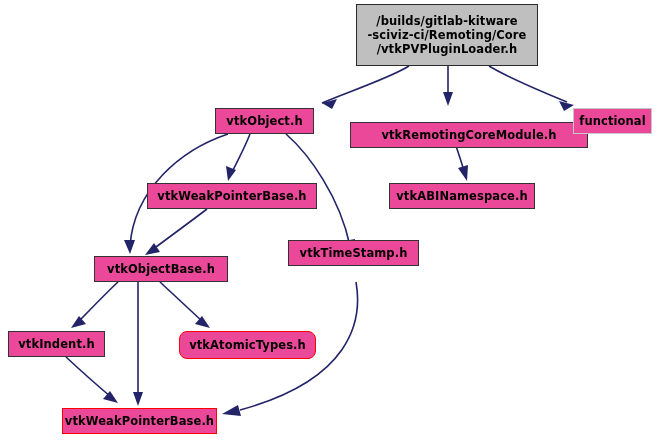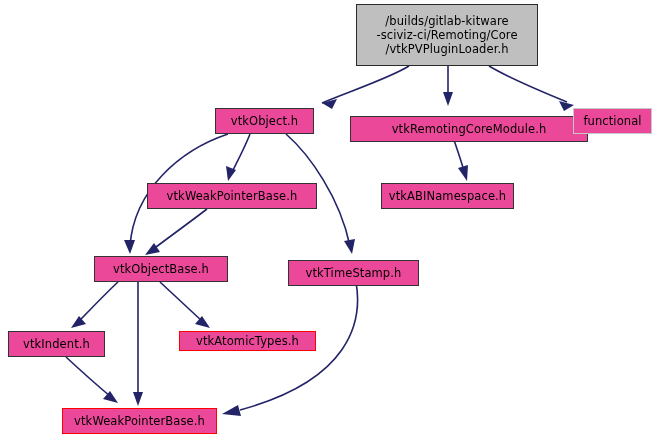--- a/index.html
+++ b/index.html
@@ -12,20 +12,21 @@
     width: 663px;
     height: 440px;
     overflow: hidden;
     font-family: "DejaVu Sans", "Liberation Sans", sans-serif;
   }
   #graph-canvas {
     position: relative;
     width: 663px;
     height: 440px;
     background: #ffffff;
+    font-weight: bold;
   }
   svg#edges-layer {
     position: absolute;
     top: 0;
     left: 0;
     width: 663px;
     height: 440px;
   }
   .edge-path {
     fill: none;
@@ -94,23 +95,23 @@
       <path class="edge-path" d="M 66,357 C 80,370 98,386 111,397"></path>
       <path class="edge-head" d="M 118,403 L 103,399 L 110,391 Z"></path>
       <path class="edge-path" d="M 356,282 C 363,322 350,380 240,410"></path>
       <path class="edge-head" d="M 222,414 L 238,405 L 241,416 Z"></path>
     </svg>
   <div id="nodes-layer">
       <div class="graph-node root" style="left: 356px; top: 4px; width: 182px; height: 62px;">/builds/gitlab-kitware
 -sciviz-ci/Remoting/Core
 /vtkPVPluginLoader.h</div>
       <div class="graph-node " style="left: 215px; top: 108px; width: 99px; height: 26px;">vtkObject.h</div>
-      <div class="graph-node " style="left: 350px; top: 116px; width: 238px; height: 26px;">vtkRemotingCoreModule.h</div>
+      <div class="graph-node " style="left: 350px; top: 122px; width: 238px; height: 26px;">vtkRemotingCoreModule.h</div>
       <div class="graph-node system" style="left: 573px; top: 108px; width: 79px; height: 26px;">functional</div>
       <div class="graph-node " style="left: 147px; top: 183px; width: 170px; height: 26px; text-align: right;">vtkWeakPointerBase.h</div>
-      <div class="graph-node " style="left: 381px; top: 183px; width: 133px; height: 26px;">vtkABINamespace.h</div>
+      <div class="graph-node " style="left: 389px; top: 183px; width: 146px; height: 26px;">vtkABINamespace.h</div>
       <div class="graph-node " style="left: 72px; top: 256px; width: 134px; height: 26px; margin-left: 22px;">vtkObjectBase.h</div>
-      <div class="graph-node " style="left: 288px; top: 260px; width: 131px; height: 26px; text-align: right;">vtkTimeStamp.h</div>
+      <div class="graph-node " style="left: 288px; top: 240px; width: 131px; height: 26px; text-align: right;">vtkTimeStamp.h</div>
       <div class="graph-node " style="left: 8px; top: 331px; width: 97px; height: 26px;">vtkIndent.h</div>
-      <div class="graph-node missing" style="left: 179px; top: 331px; width: 137px; height: 20px;">vtkAtomicTypes.h</div>
+      <div class="graph-node missing" style="left: 179px; top: 331px; width: 137px; height: 28px; border-radius: 8px;">vtkAtomicTypes.h</div>
       <div class="graph-node missing" style="left: 62px; top: 408px; width: 155px; height: 26px;">vtkWeakPointerBase.h</div>
     </div>
 </div>
 
 </body></html>

